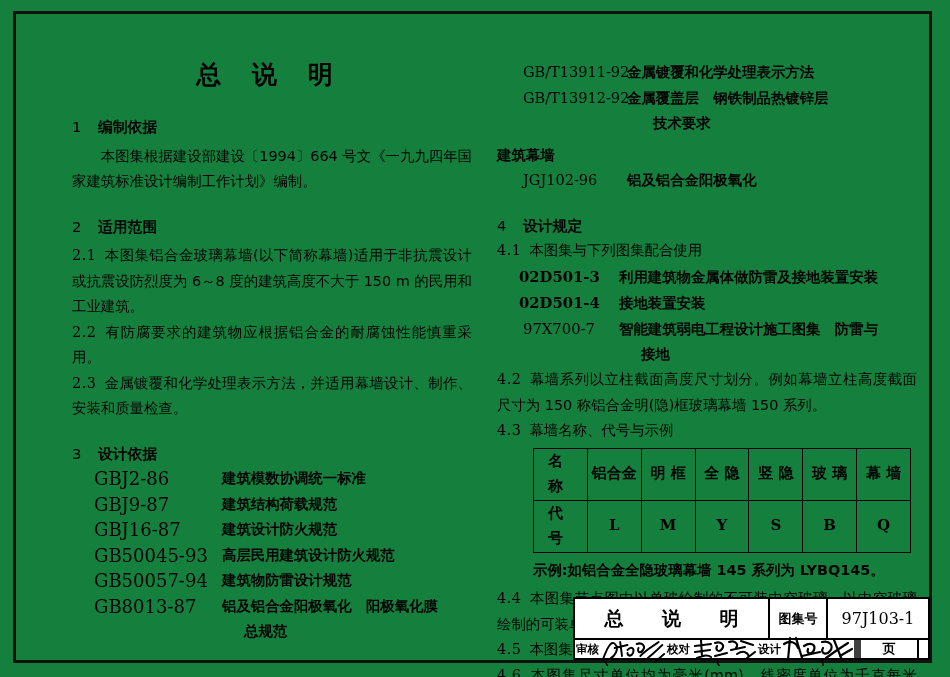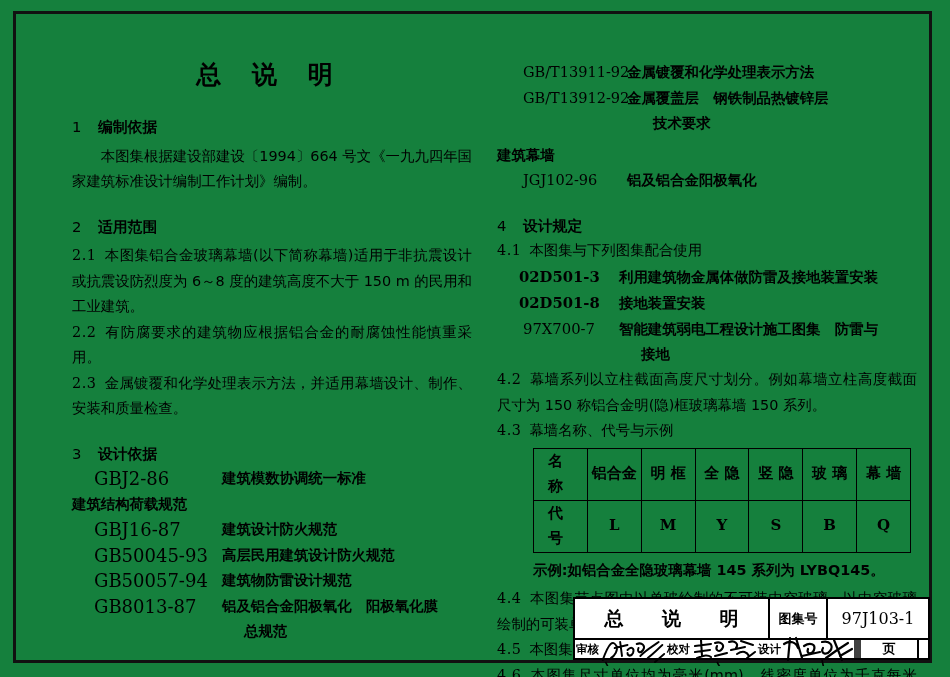--- a/index.html
+++ b/index.html
@@ -326,20 +326,21 @@
     <div class="sec-head">
       <span class="num">3</span><span>设计依据</span>
     </div>
 
     <ul class="std-list">
       <li class="std-row">
         <span class="std-code">GBJ2-86</span>
         <span class="std-name">建筑模数协调统一标准</span>
       </li>
       <li class="std-row">
+        <span class="std-code">GBJ9-87</span>
         <span class="std-name">建筑结构荷载规范</span>
       </li>
       <li class="std-row">
         <span class="std-code">GBJ16-87</span>
         <span class="std-name">建筑设计防火规范</span>
       </li>
       <li class="std-row">
         <span class="std-code">GB50045-93</span>
         <span class="std-name">高层民用建筑设计防火规范</span>
       </li>
@@ -387,21 +388,21 @@
     </div>
 
     <p class="numpara"><span class="lbl mono-num">4.1</span><span>本图集与下列图集配合使用</span></p>
 
     <ul class="std-list">
       <li class="atlas-row">
         <span class="atlas-code">02D501-3</span>
         <span class="atlas-name">利用建筑物金属体做防雷及接地装置安装</span>
       </li>
       <li class="atlas-row">
-        <span class="atlas-code">02D501-8</span>
+        <span class="atlas-code">02D501-4</span>
         <span class="atlas-name">接地装置安装</span>
       </li>
       <li class="atlas-row">
         <span class="atlas-code" style="font-weight:normal;padding-left:26px;">97X700-7</span>
         <span class="atlas-name">智能建筑弱电工程设计施工图集　防雷与</span>
       </li>
       <li>
         <div class="atlas-cont">接地</div>
       </li>
     </ul>

